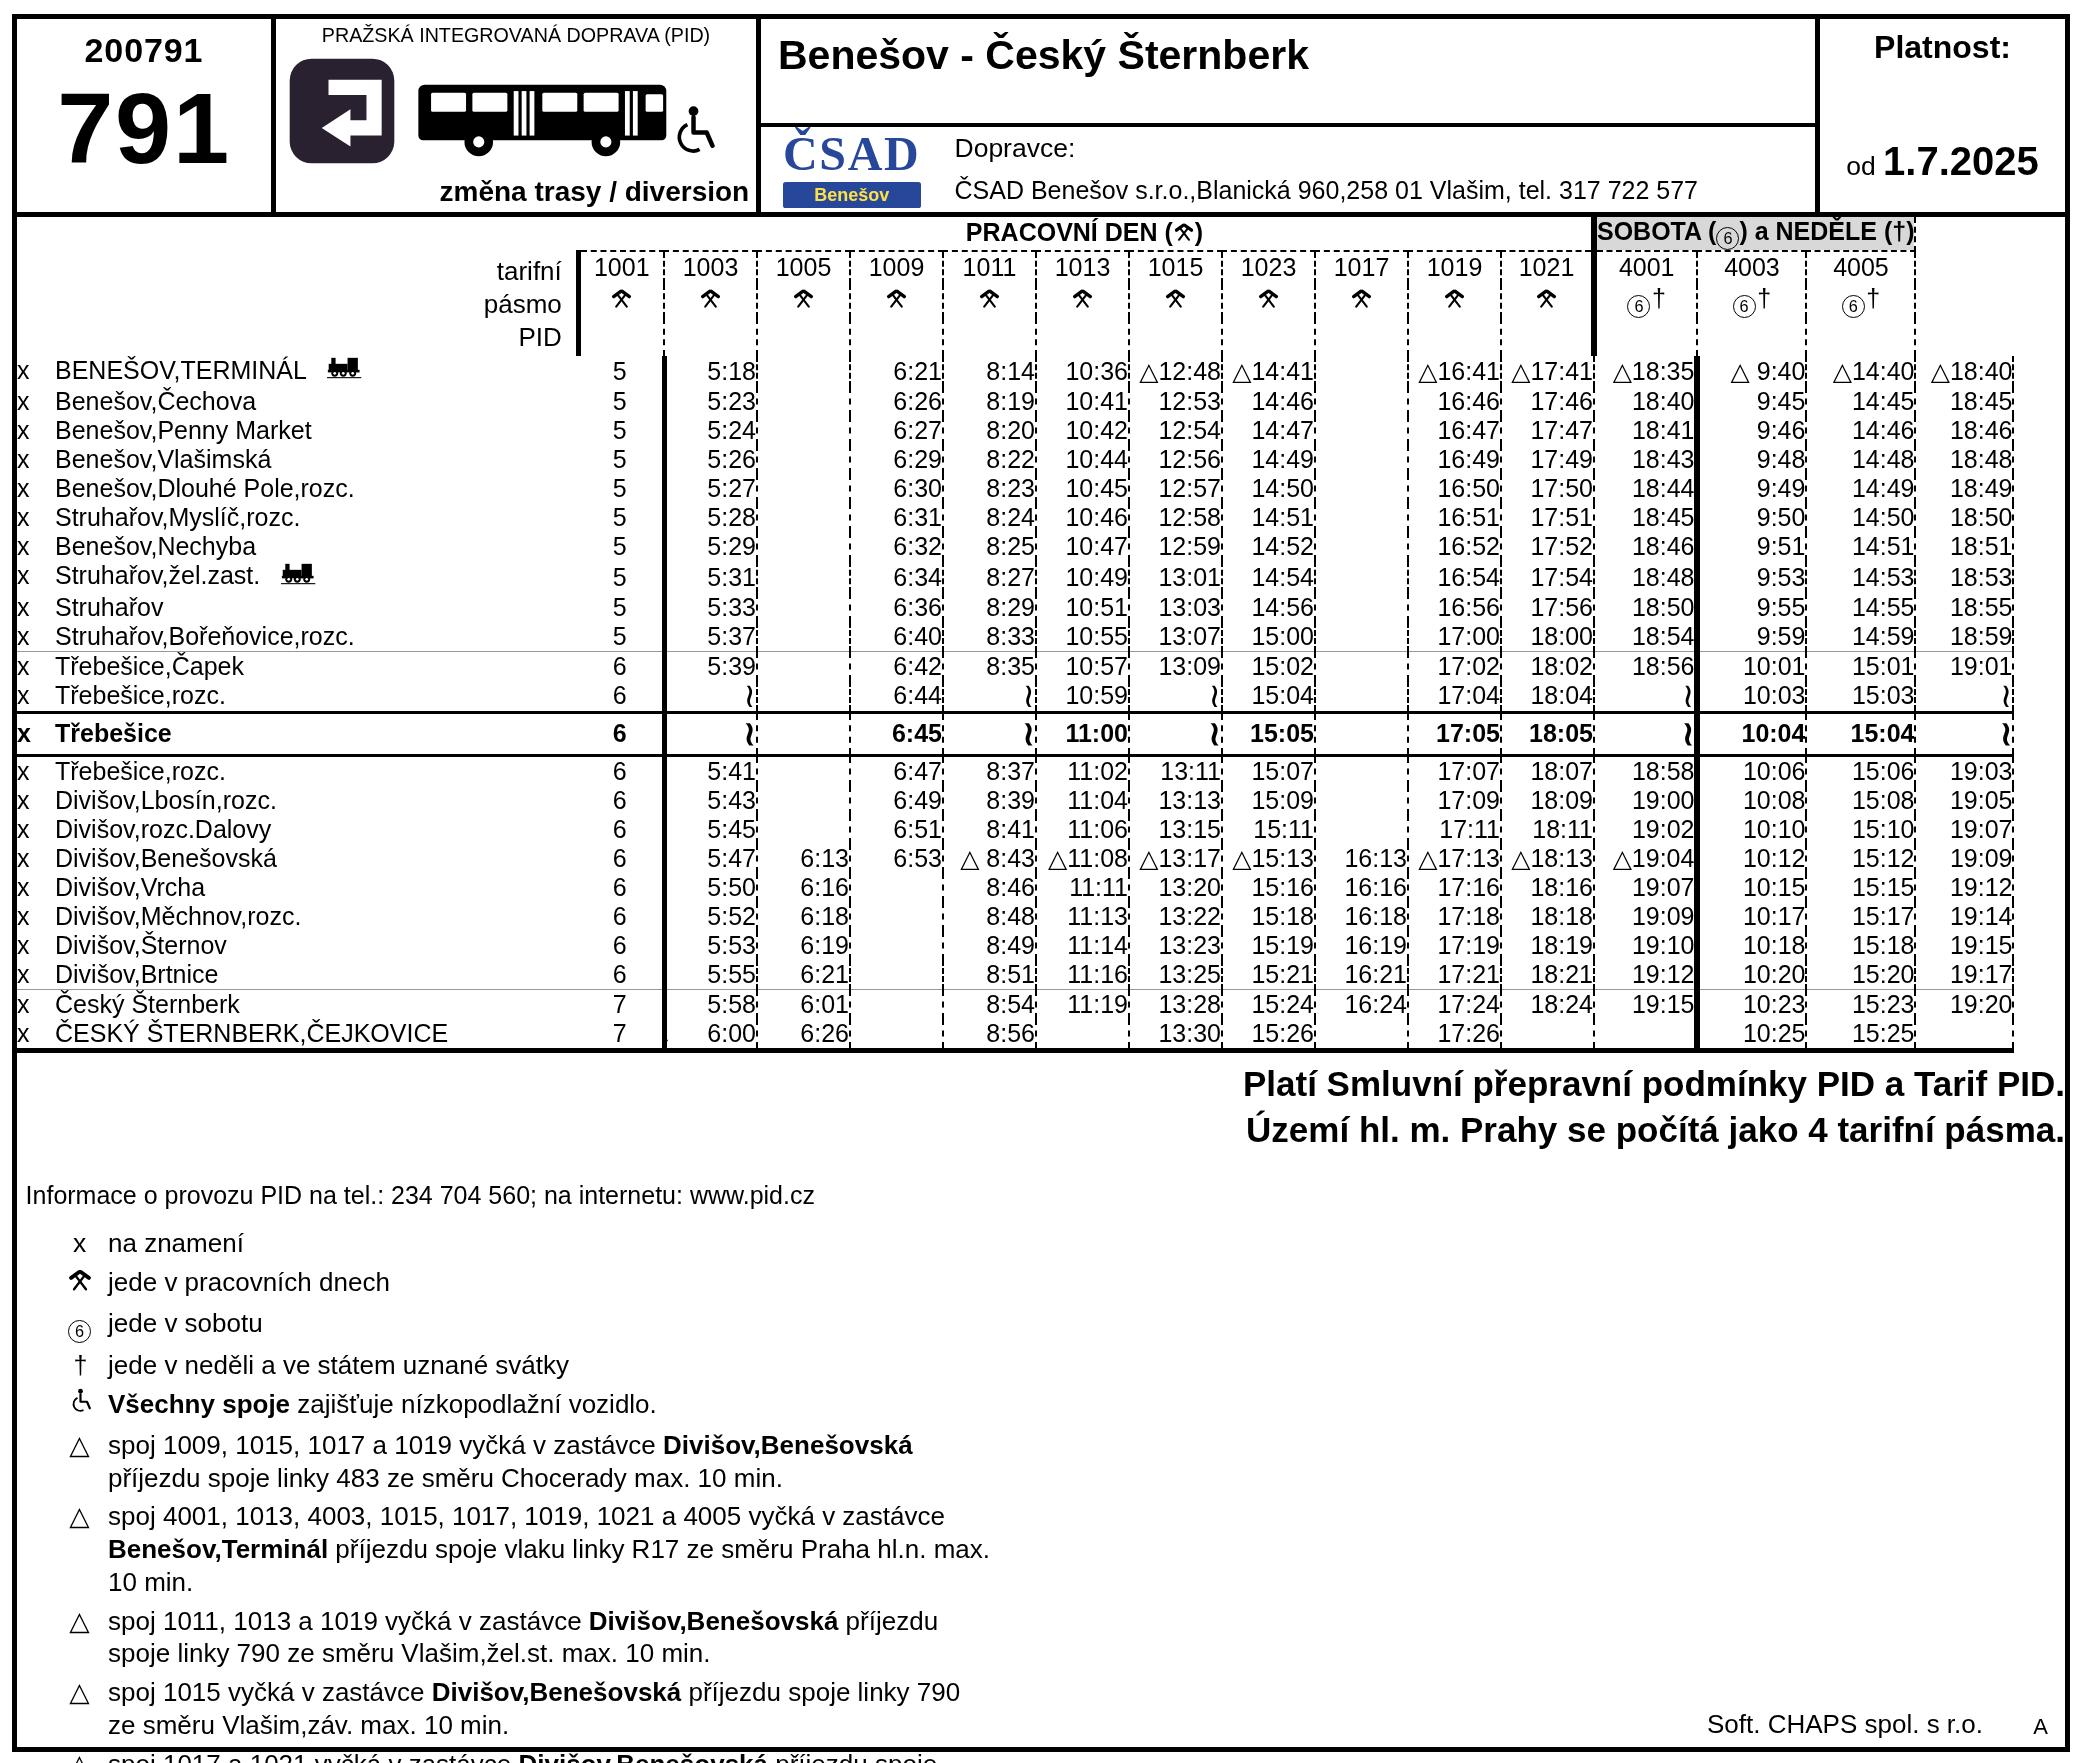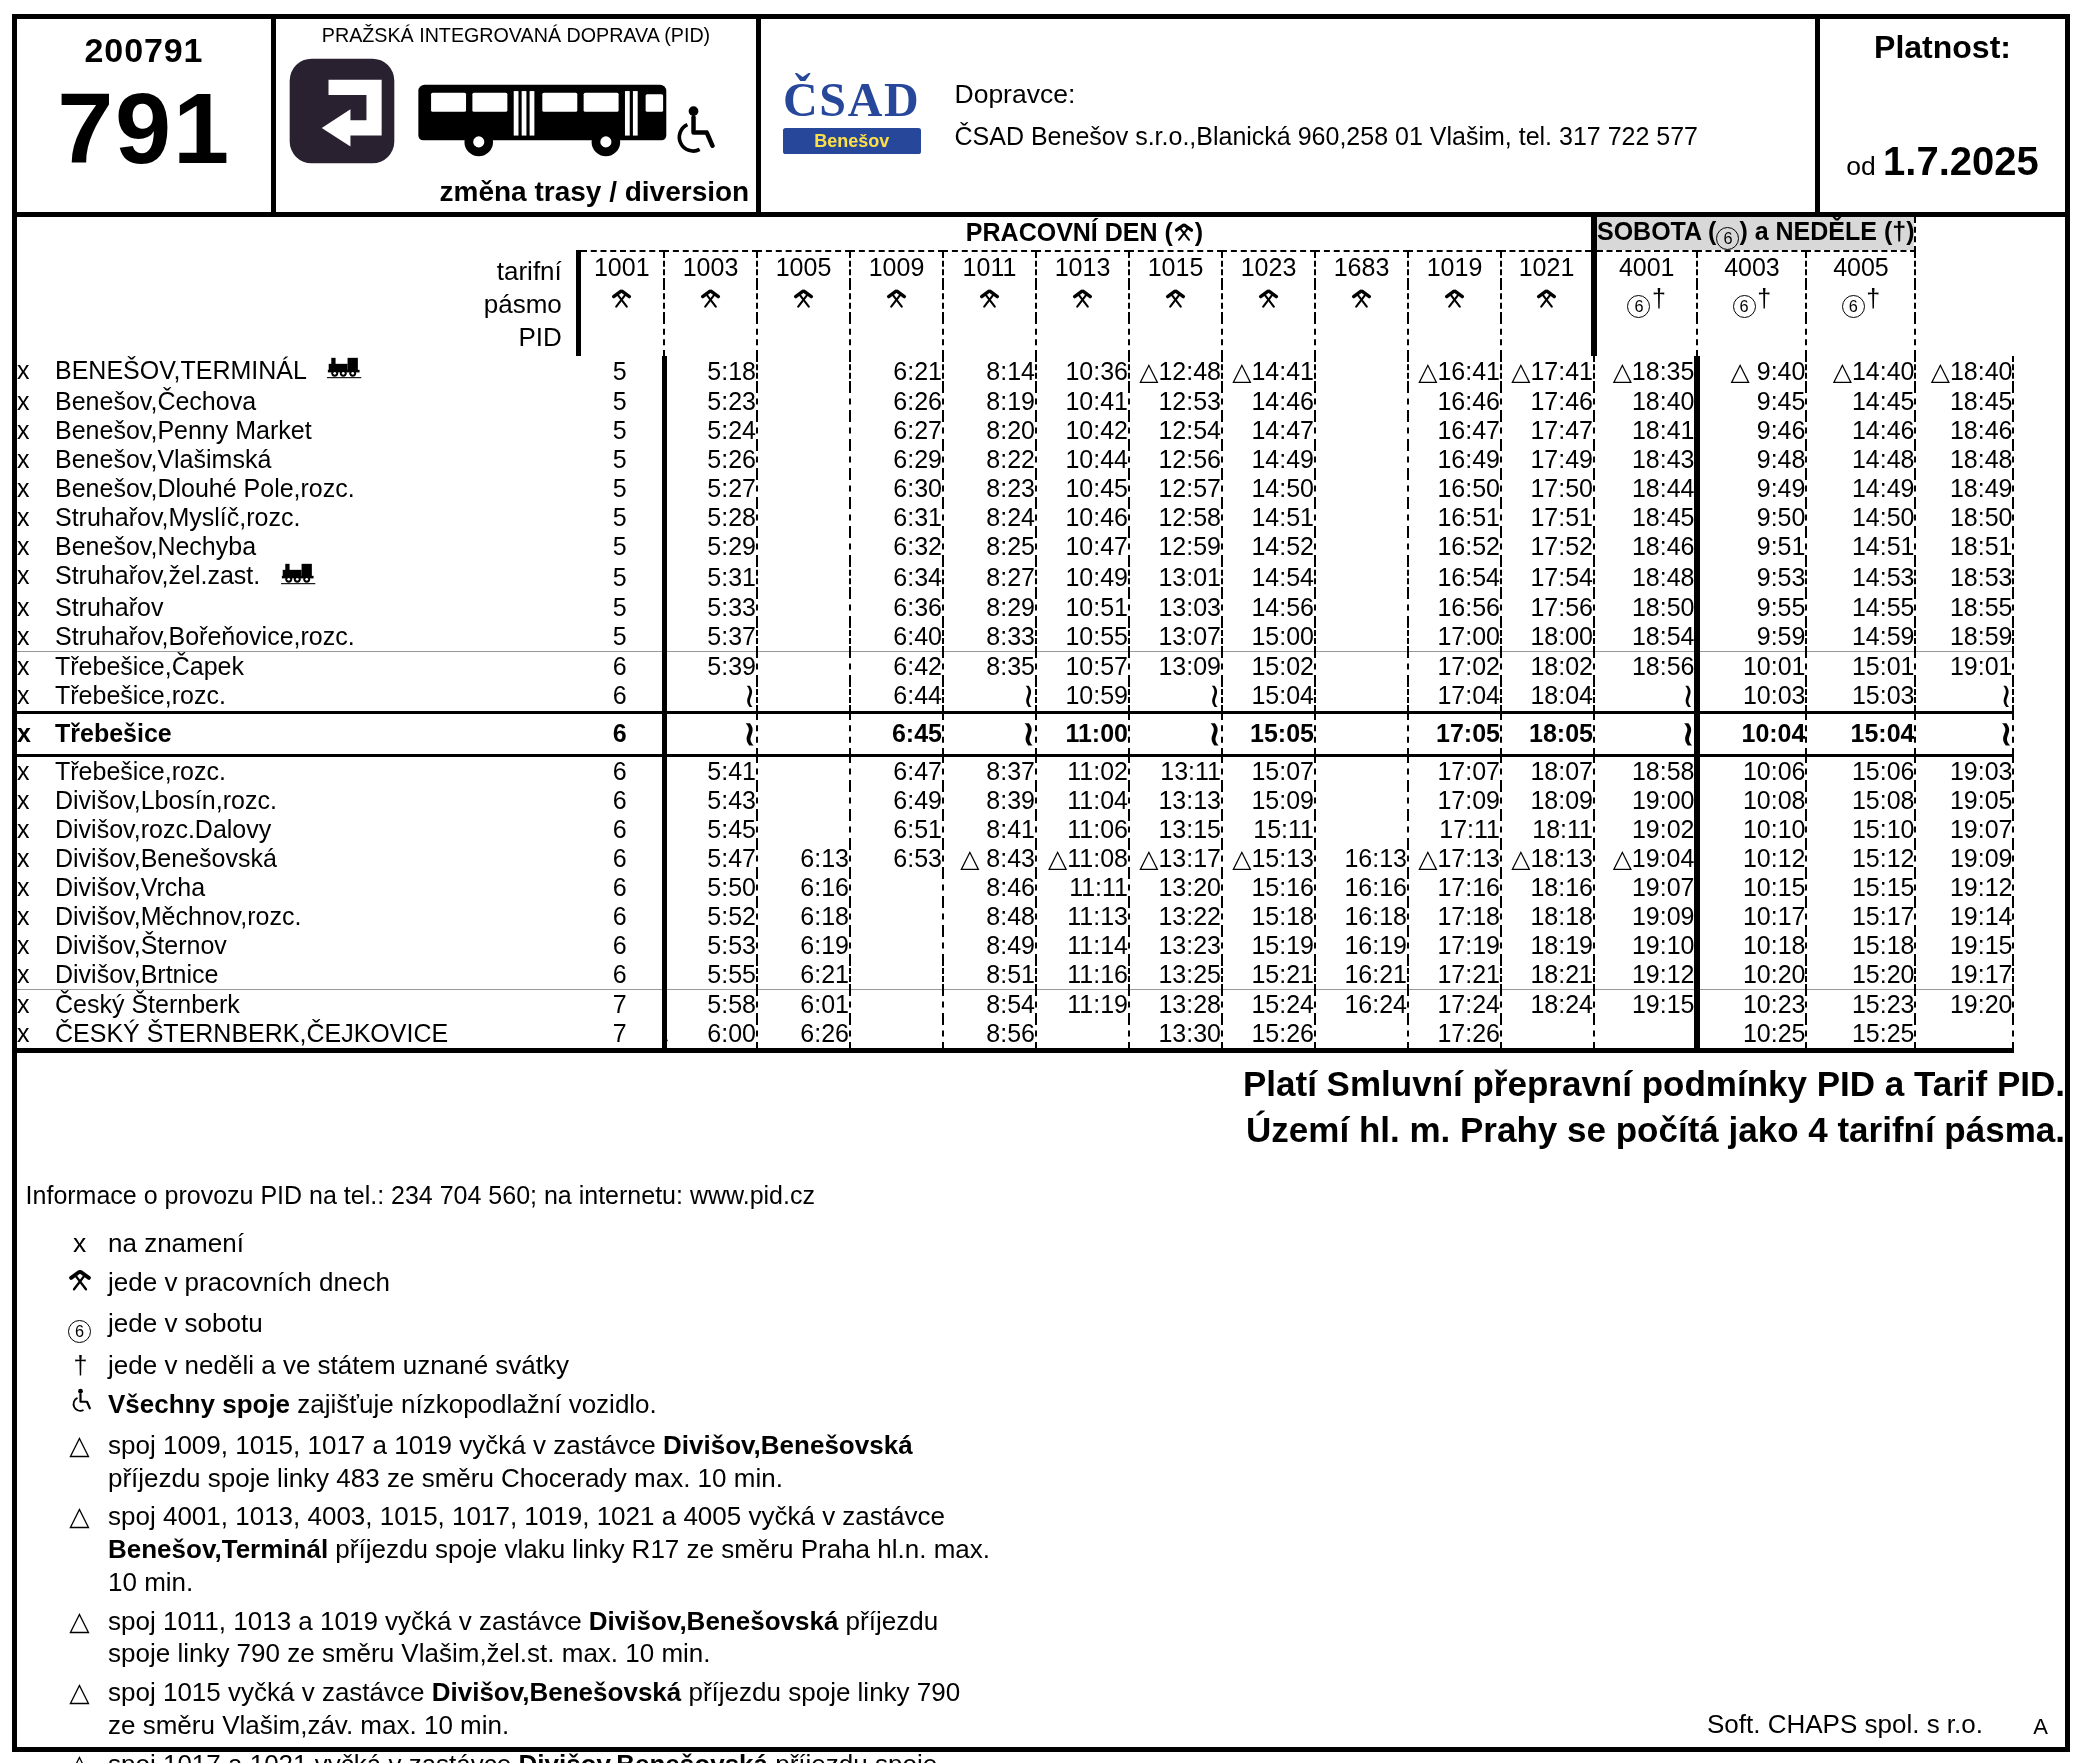--- a/index.html
+++ b/index.html
@@ -120,20 +120,21 @@
         <svg width="45" height="53" viewBox="0 0 22 26">
           <circle cx="11.5" cy="3" r="2.4" fill="#000"></circle>
           <path d="M11.5 6 v7.5 h6.5 l2.8 6.5" stroke="#000" stroke-width="2.2" fill="none" stroke-linecap="round" stroke-linejoin="round"></path>
           <path d="M14.5 21.8 a6.8 6.8 0 1 1 -6 -12.2" stroke="#000" stroke-width="1.8" fill="none"></path>
         </svg>
       </span>
       <div class="diversion">změna trasy / diversion</div>
     </div>
 
     <div class="hcell" id="h3">
+      <div class="titlebox">Benešov - Český Šternberk</div>
       <div class="carrier">
         <div class="csad">
           <div class="csad-word">ČSAD</div>
           <div class="csad-box">Benešov</div>
         </div>
         <div class="carrier-text">
           <div class="lbl1">Dopravce:</div>
           <div class="lbl2">ČSAD Benešov s.r.o.,Blanická 960,258 01 Vlašim, tel. 317 722 577</div>
         </div>
       </div>
@@ -183,21 +184,21 @@
         </tr>
         <tr class="hr2">
           <td class="tm ctr num first">1001</td>
           <td class="tm ctr num dash">1003</td>
           <td class="tm ctr num dash">1005</td>
           <td class="tm ctr num dash">1009</td>
           <td class="tm ctr num dash">1011</td>
           <td class="tm ctr num dash">1013</td>
           <td class="tm ctr num dash">1015</td>
           <td class="tm ctr num dash">1023</td>
-          <td class="tm ctr num dash">1683</td>
+          <td class="tm ctr num dash">1017</td>
           <td class="tm ctr num dash">1019</td>
           <td class="tm ctr num dash">1021</td>
           <td class="tm ctr num wes">4001</td>
           <td class="tm ctr num dash">4003</td>
           <td class="tm ctr num dash dashr">4005</td>
         </tr>
         <tr class="hr3">
           <td class="tm ctr first"><span class="icn"><svg width="23" height="23" viewBox="0 0 24 24">
                 <g stroke="#000" stroke-linecap="round" fill="none">
                   <path d="M6.5 20.5 L16.5 7.5" stroke-width="2.2"></path>

